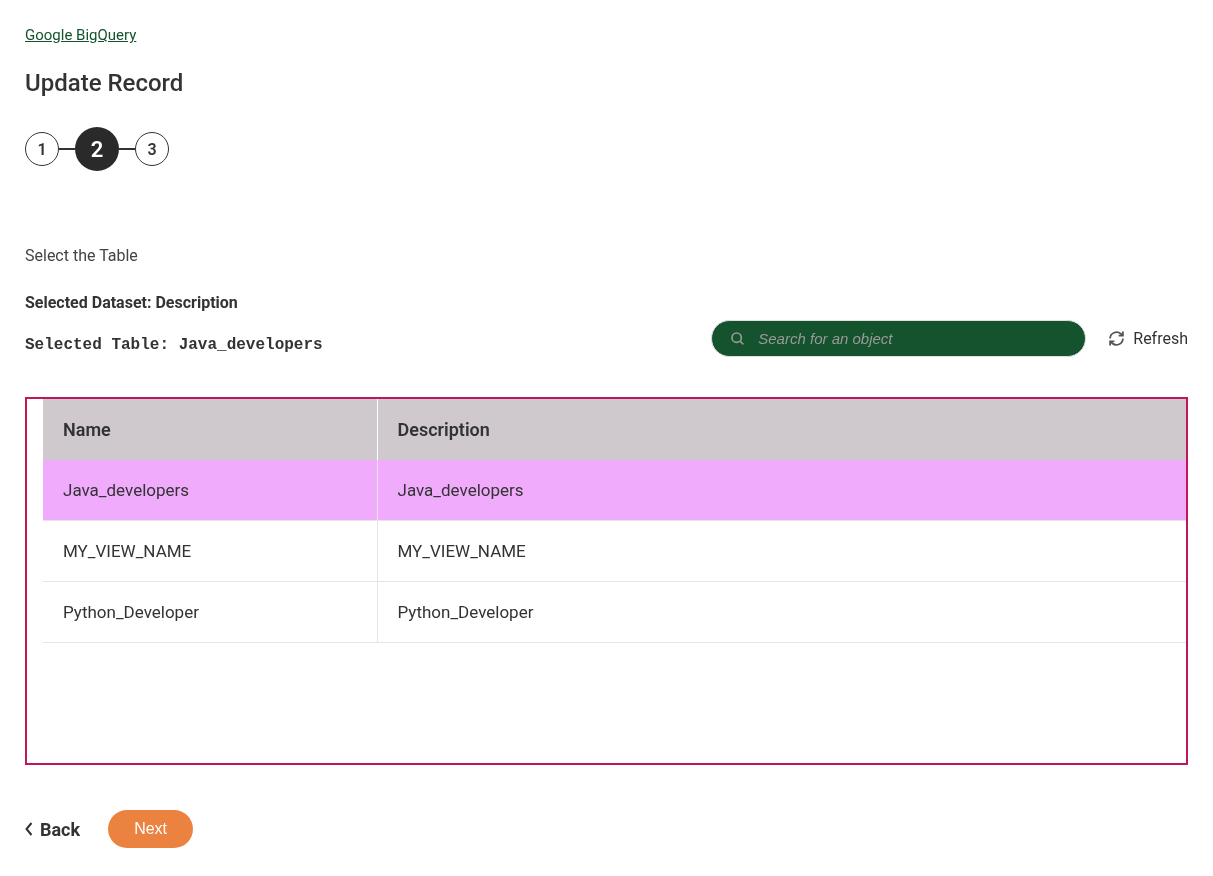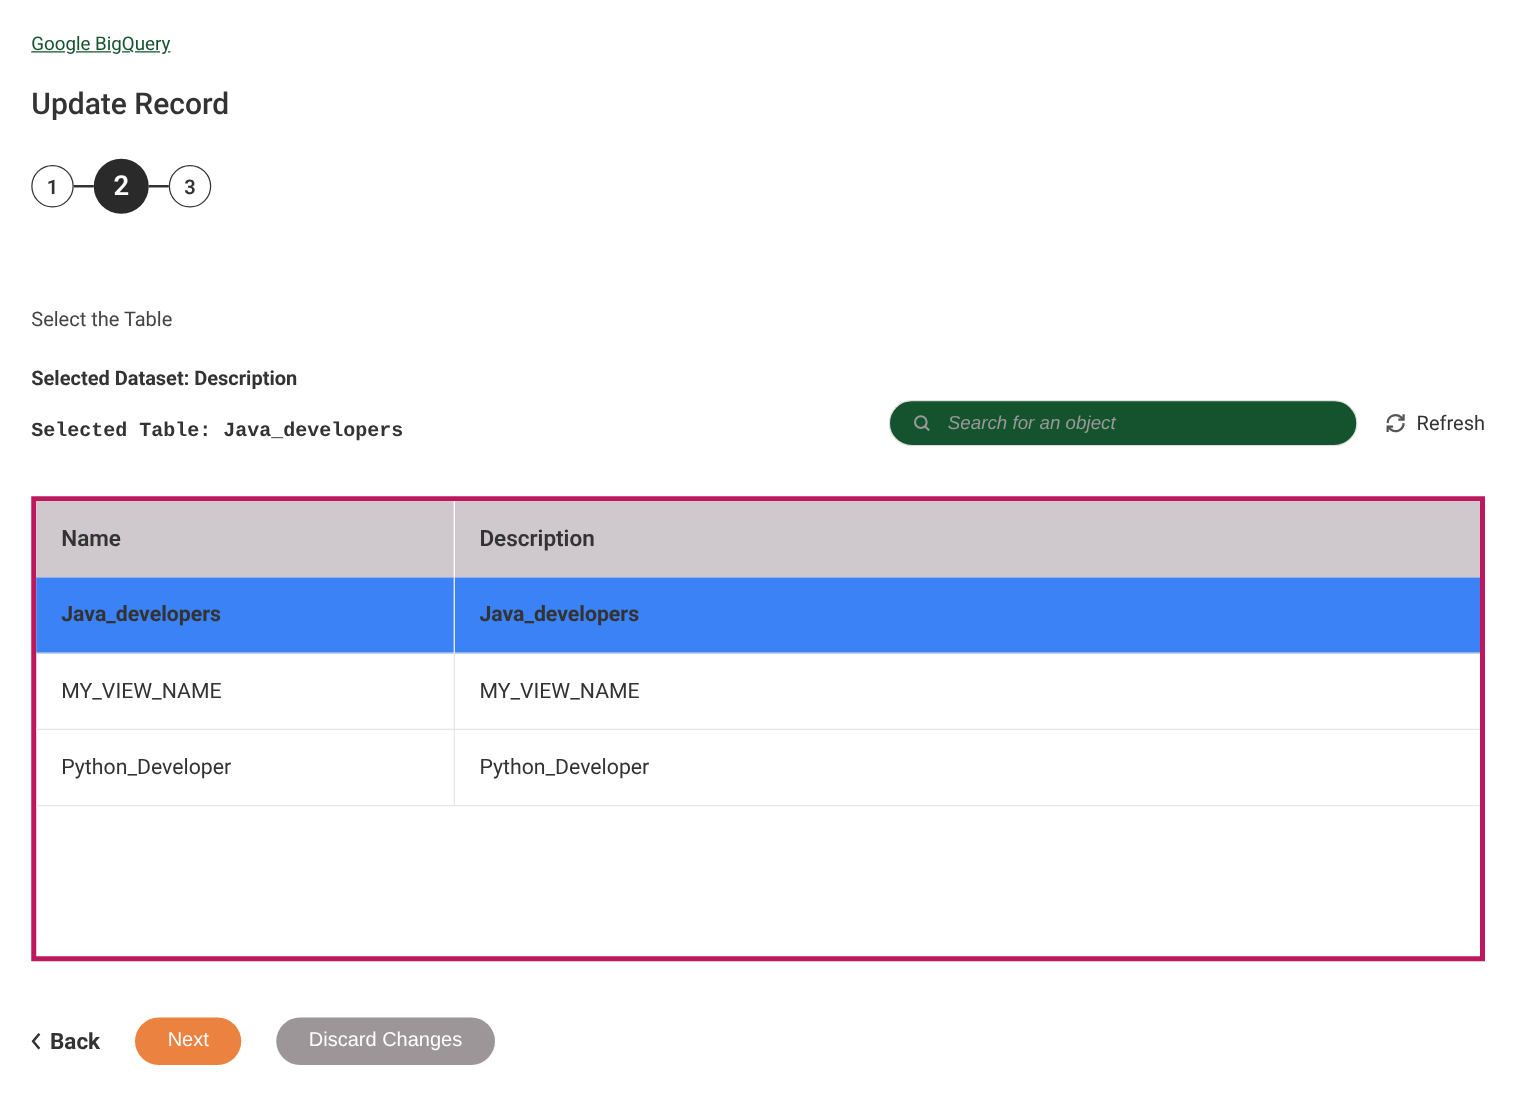--- a/index.html
+++ b/index.html
@@ -110,21 +110,22 @@
     .refresh-btn {
       display: flex;
       align-items: center;
       gap: 8px;
       cursor: pointer;
       font-size: 16px;
       color: #333;
     }
     .table-container {
       margin-top: 40px;
-      border: 4px solid #be185d;
+      border: 2px solid #be185d;
+      padding-left: 16px;
     }
     table {
       width: 100%;
       border-collapse: collapse;
     }
     thead th {
       background: #cfc9ce;
       text-align: left;
       padding: 20px 20px;
       font-size: 18px;
@@ -142,22 +143,22 @@
       padding: 20px 20px;
       font-size: 17px;
       border-bottom: 1px solid #e5e5e5;
       border-right: 1px solid #e5e5e5;
       color: #333;
     }
     tbody td:last-child {
       border-right: none;
     }
     tbody tr.selected td {
-      background: #3b82f6;
-      font-weight: 700;
+      background: #f0abfc;
+      font-weight: 400;
     }
     tbody tr {
       cursor: pointer;
     }
     .empty-space {
       height: 120px;
       border-top: none;
     }
     .footer-buttons {
       display: flex;
@@ -259,17 +260,16 @@
 </div>
 
 <div class="footer-buttons">
   <div class="back-btn">
     <svg width="9" height="14" viewBox="0 0 8 14" fill="none" stroke="#333" stroke-width="2">
       <polyline points="6,1 1,7 6,13"></polyline>
     </svg>
     <span>Back</span>
   </div>
   <button class="btn btn-primary">Next</button>
-  <button class="btn btn-secondary">Discard Changes</button>
 </div>
 
 
 
 
 </body></html>

